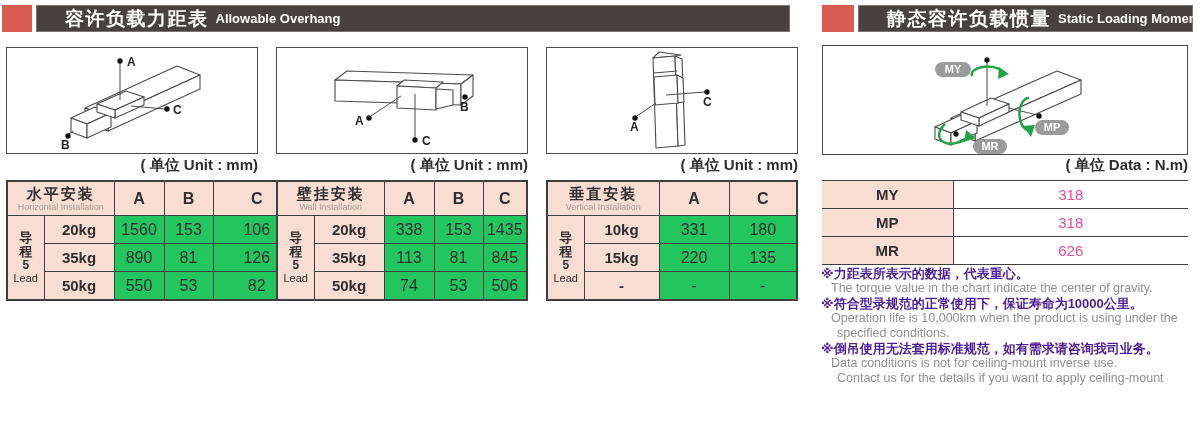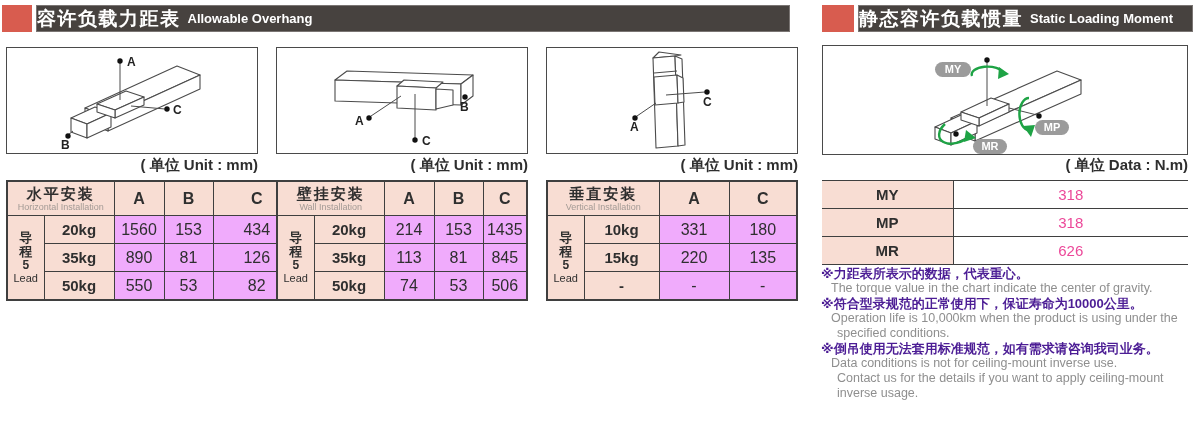--- a/index.html
+++ b/index.html
@@ -2,21 +2,21 @@
 <html><head>
 <meta charset="utf-8">
 <style>
   html,body{margin:0;padding:0;}
   body{width:1200px;height:424px;background:#ffffff;font-family:"Liberation Sans","DejaVu Sans",sans-serif;}
   .page{position:relative;width:1200px;height:424px;overflow:hidden;background:#fff;}
 
   
   .hdr-red{position:absolute;top:5px;height:27px;background:#d85c4f;}
   .hdr-bar{position:absolute;top:5px;height:27px;background:#47423f;border:1px solid #7a7573;box-sizing:border-box;
-           color:#fff;display:flex;align-items:center;padding-left:0;}
+           color:#fff;display:flex;align-items:center;padding-left:28px;}
   .hdr-zh{font-size:19px;font-weight:bold;letter-spacing:1.5px;white-space:nowrap;}
   .hdr-en{font-size:13px;font-weight:bold;margin-left:7px;white-space:nowrap;}
 
   
   .diag{position:absolute;top:47px;height:107px;border:1px solid #4a4a4a;background:#fff;box-sizing:border-box;}
   .diag svg{display:block;}
 
   
   .unit{position:absolute;top:156px;height:20px;text-align:right;font-size:15px;font-weight:600;color:#2e2e2e;white-space:nowrap;}
 
@@ -24,21 +24,21 @@
   table.dtable{position:absolute;top:180px;border-collapse:collapse;table-layout:fixed;border:2px solid #3f3f3f;}
   table.dtable td{border:1px solid #3f3f3f;text-align:center;vertical-align:middle;color:#2f2f2f;padding:0;}
   td.thead{background:#f8ddd3;height:33px;}
   .thead-zh{font-size:15px;font-weight:bold;letter-spacing:2px;line-height:16px;}
   .thead-en{font-size:9px;color:#a39a95;line-height:10px;}
   td.colh{background:#f8ddd3;font-size:16px;font-weight:600;}
   td.leadc{background:#f8ddd3;font-size:13px;line-height:14px;font-weight:600;}
   td.leadc .n{font-size:12px;line-height:13px;}
   td.leadc .le{font-size:11px;line-height:12px;font-weight:normal;}
   td.loadc{background:#f8ddd3;font-size:15px;font-weight:600;height:27px;}
-  td.val{background:#f0abfc;font-size:16px;height:27px;}
+  td.val{background:#22c55e;font-size:16px;height:27px;}
 
   
   table.mtable{position:absolute;left:822px;top:180px;width:366px;border-collapse:collapse;table-layout:fixed;}
   table.mtable td{border-top:1px solid #3f3f3f;border-bottom:1px solid #3f3f3f;height:25px;text-align:center;vertical-align:middle;}
   td.ml{background:#f8ddd3;border-right:1px solid #3f3f3f;font-size:15px;font-weight:bold;color:#2f2f2f;}
   td.mv{background:#fff;font-size:15px;color:#ec4899;}
 
   
   .notes{position:absolute;left:821px;top:266px;width:379px;}
   .nzh{font-size:13px;font-weight:bold;color:#4c1d95;line-height:15px;white-space:nowrap;}
@@ -213,21 +213,21 @@
     <tr>
       <td rowspan="3" class="leadc">
         <div>导</div>
             <div>程</div>
         <div class="n">5</div>
             <div class="le">Lead</div>
       </td>
       <td class="loadc">20kg</td>
       <td class="val">1560</td>
       <td class="val">153</td>
-      <td class="val">434</td>
+      <td class="val">106</td>
     </tr>
     <tr>
       <td class="loadc">35kg</td>
       <td class="val">890</td>
       <td class="val">81</td>
       <td class="val">126</td>
     </tr>
     <tr>
       <td class="loadc">50kg</td>
       <td class="val">550</td>
@@ -256,21 +256,21 @@
       <td class="thead colh">C</td>
     </tr>
     <tr>
       <td rowspan="3" class="leadc">
         <div>导</div>
             <div>程</div>
         <div class="n">5</div>
             <div class="le">Lead</div>
       </td>
       <td class="loadc">20kg</td>
-      <td class="val">214</td>
+      <td class="val">338</td>
       <td class="val">153</td>
       <td class="val">1435</td>
     </tr>
     <tr>
       <td class="loadc">35kg</td>
       <td class="val">113</td>
       <td class="val">81</td>
       <td class="val">845</td>
     </tr>
     <tr>
@@ -345,16 +345,15 @@
 
   <div class="notes">
     <div class="nzh">※力距表所表示的数据，代表重心。</div>
     <div class="nen">The torque value in the chart indicate the center of gravity.</div>
     <div class="nzh">※符合型录规范的正常使用下，保证寿命为10000公里。</div>
     <div class="nen">Operation life is 10,000km when the product is using under the</div>
     <div class="nen cont">specified conditions.</div>
     <div class="nzh">※倒吊使用无法套用标准规范，如有需求请咨询我司业务。</div>
     <div class="nen">Data conditions is not for ceiling-mount inverse use.</div>
     <div class="nen cont">Contact us for the details if you want to apply ceiling-mount</div>
-    <div class="nen cont">inverse usage.</div>
   </div>
 
 </div>
 
 </body></html>

